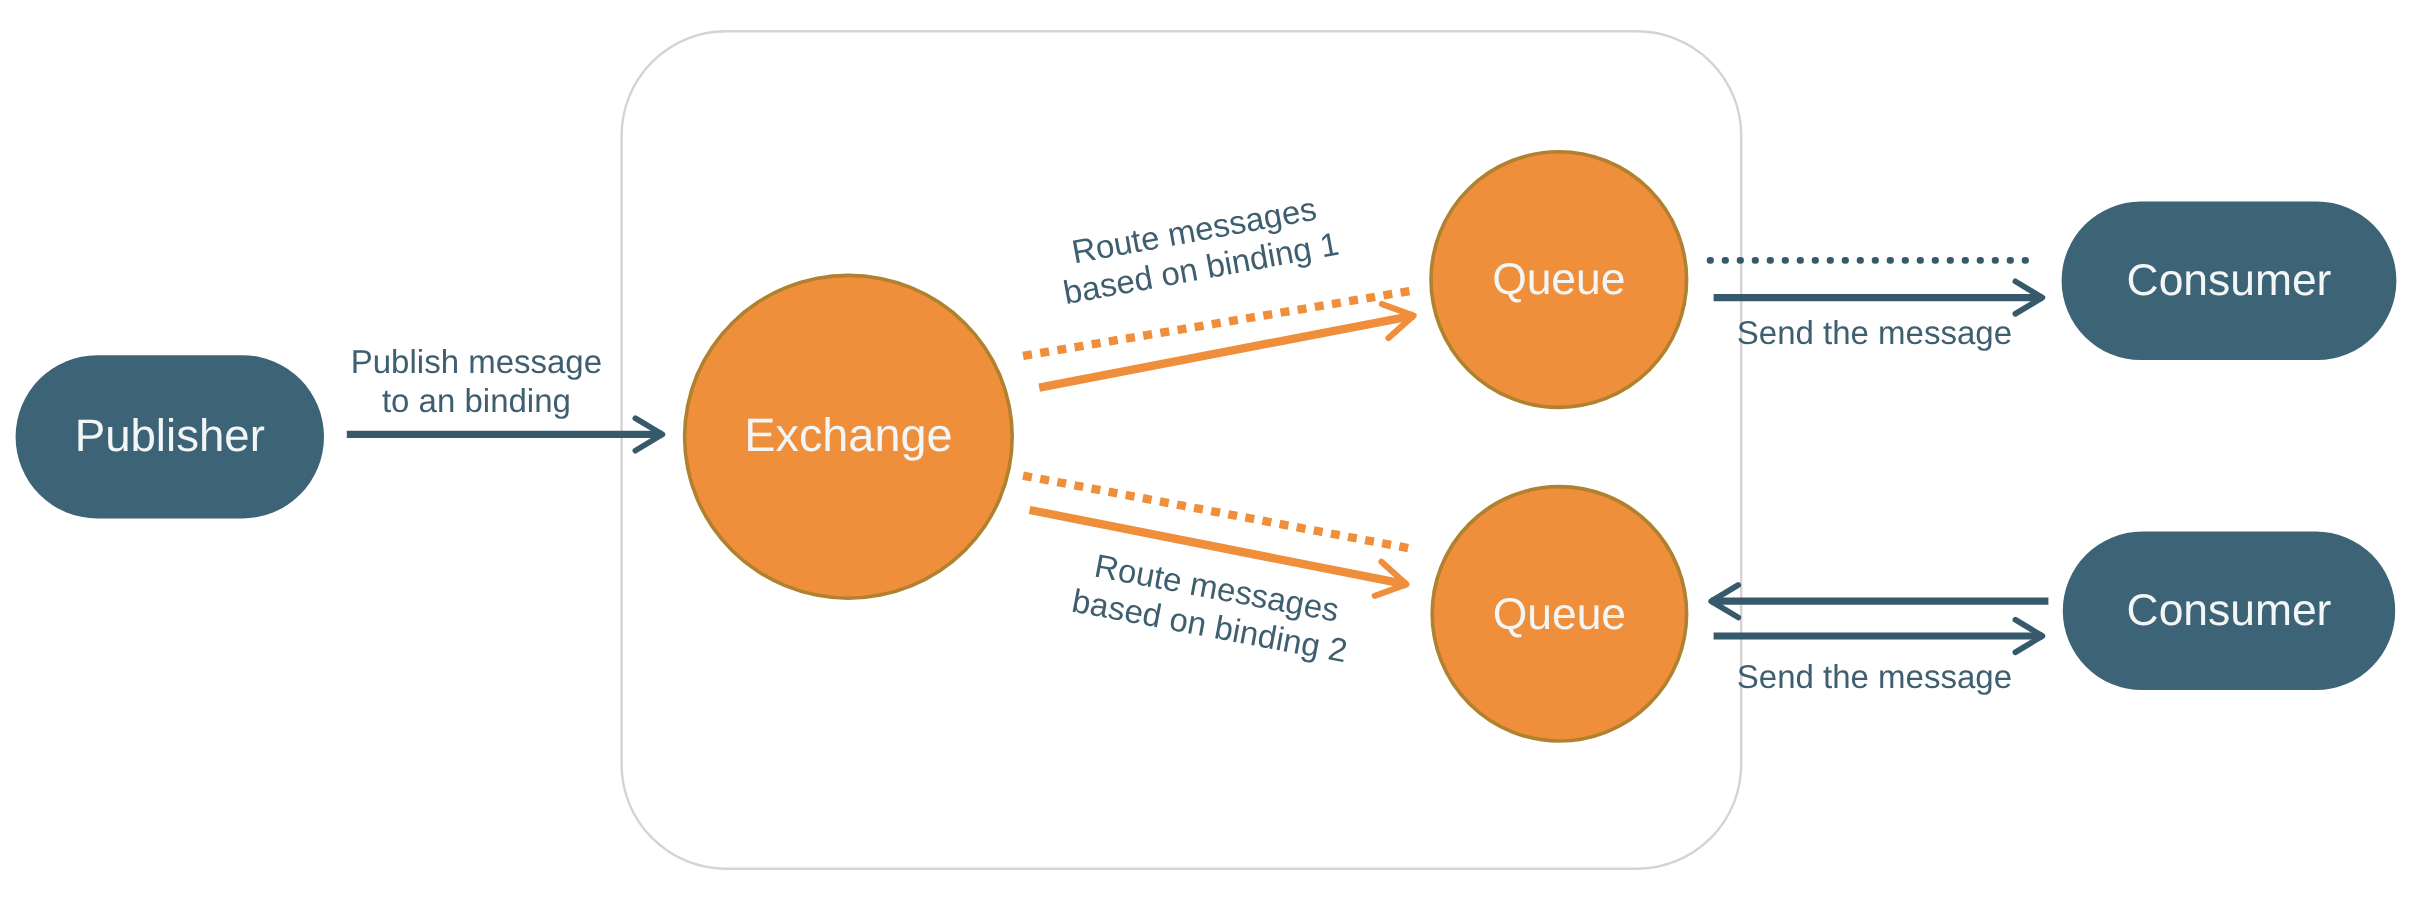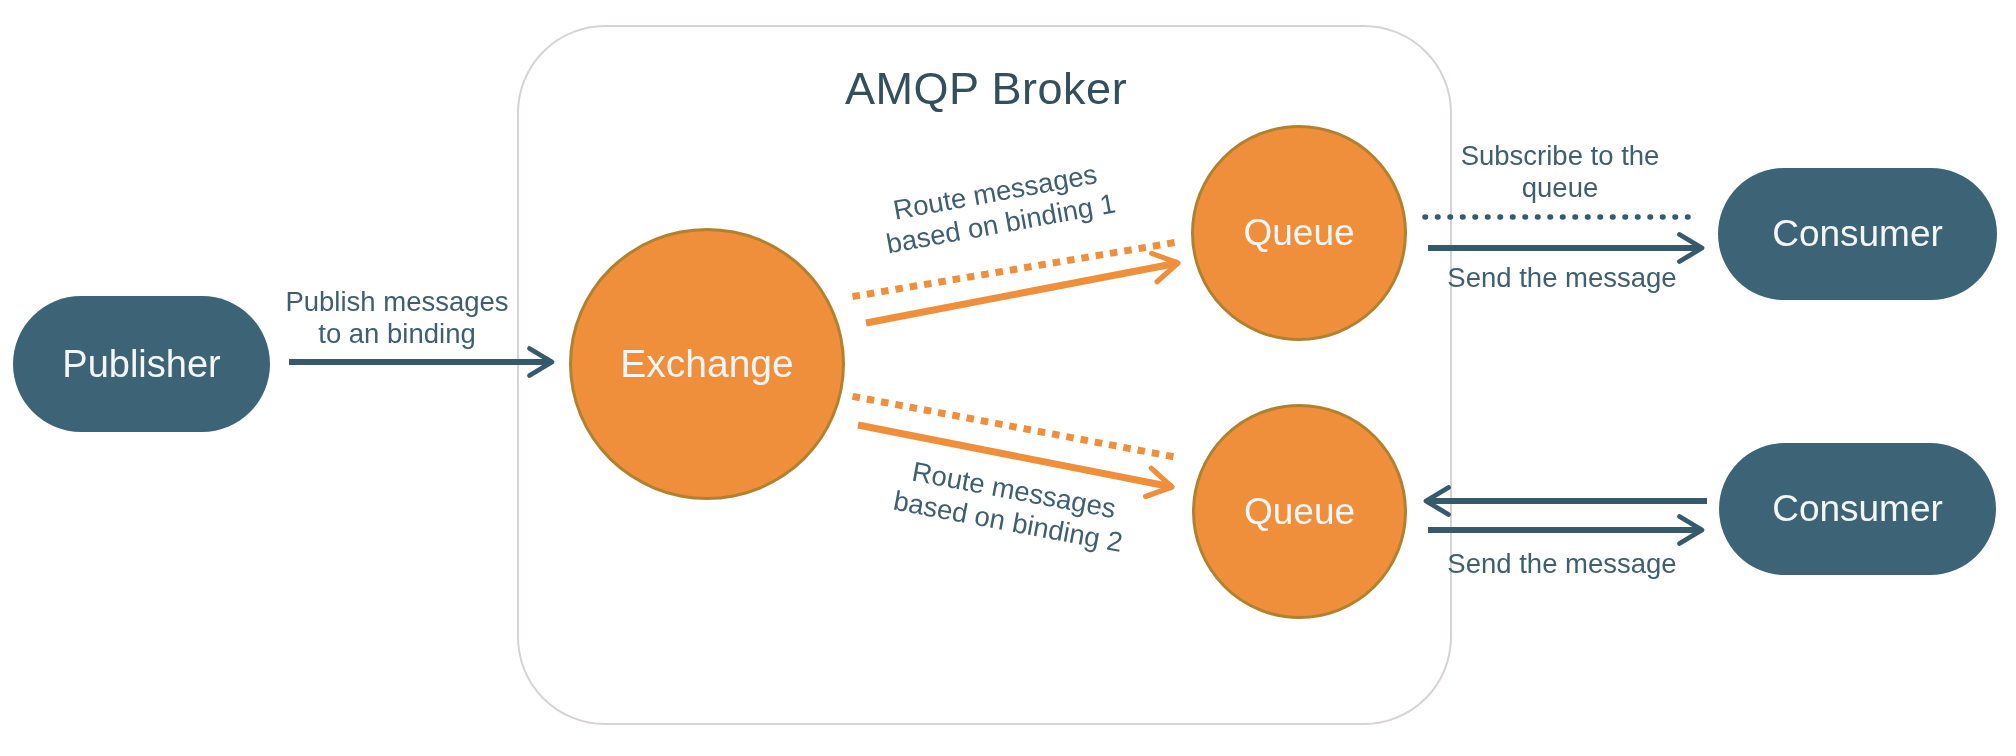--- a/index.html
+++ b/index.html
@@ -44,21 +44,20 @@
     stroke-linecap:round;stroke-linejoin:round;}
   .mk-orange{fill:none;stroke:var(--orange,#ef8e3b);stroke-width:1.6;
     stroke-linecap:round;stroke-linejoin:round;}
 </style>
 </head>
 <body>
 
 <div class="stage">
 
   <div class="broker"></div>
-  <div class="broker-title">AMQP Broker</div>
 
   <svg class="edges" width="2016" height="756" viewBox="0 0 2016 756">
     <defs>
       <marker id="chev-dark" viewBox="0 0 12 12" refX="10" refY="6" markerWidth="6" markerHeight="6" orient="auto-start-reverse">
         <path class="mk-dark" d="M2.5,1.5 L10,6 L2.5,10.5"></path>
       </marker>
       <marker id="chev-orange" viewBox="0 0 12 12" refX="10" refY="6" markerWidth="5.5" markerHeight="5.5" orient="auto-start-reverse">
         <path class="mk-orange" d="M2.5,1.5 L10,6 L2.5,10.5"></path>
       </marker>
     </defs>
@@ -96,37 +95,33 @@
 
   <div class="node pill" style="left:1718px;top:168px;width:279px;height:132px;font-size:37px;">
     <span>Consumer</span>
   </div>
 
   <div class="node pill" style="left:1719px;top:443px;width:277px;height:132px;font-size:37px;">
     <span>Consumer</span>
   </div>
 
   <div class="lbl" style="left:397px;top:318px;">
-    <div>Publish messages</div>
+    <div>Publish message</div>
     <div>to an binding</div>
   </div>
 
   <div class="lbl rot-neg" style="left:998px;top:208px;">
     <div>Route messages</div>
     <div>based on binding 1</div>
   </div>
 
   <div class="lbl rot-pos" style="left:1011px;top:506px;">
     <div>Route messages</div>
     <div>based on binding 2</div>
   </div>
 
-  <div class="lbl" style="left:1560px;top:172px;">
-    <div>Subscribe to the</div>
-    <div>queue</div>
-  </div>
 
   <div class="lbl" style="left:1562px;top:278px;">Send the message</div>
 
 
   <div class="lbl" style="left:1562px;top:564px;">Send the message</div>
 
 </div>
 
 </body></html>

